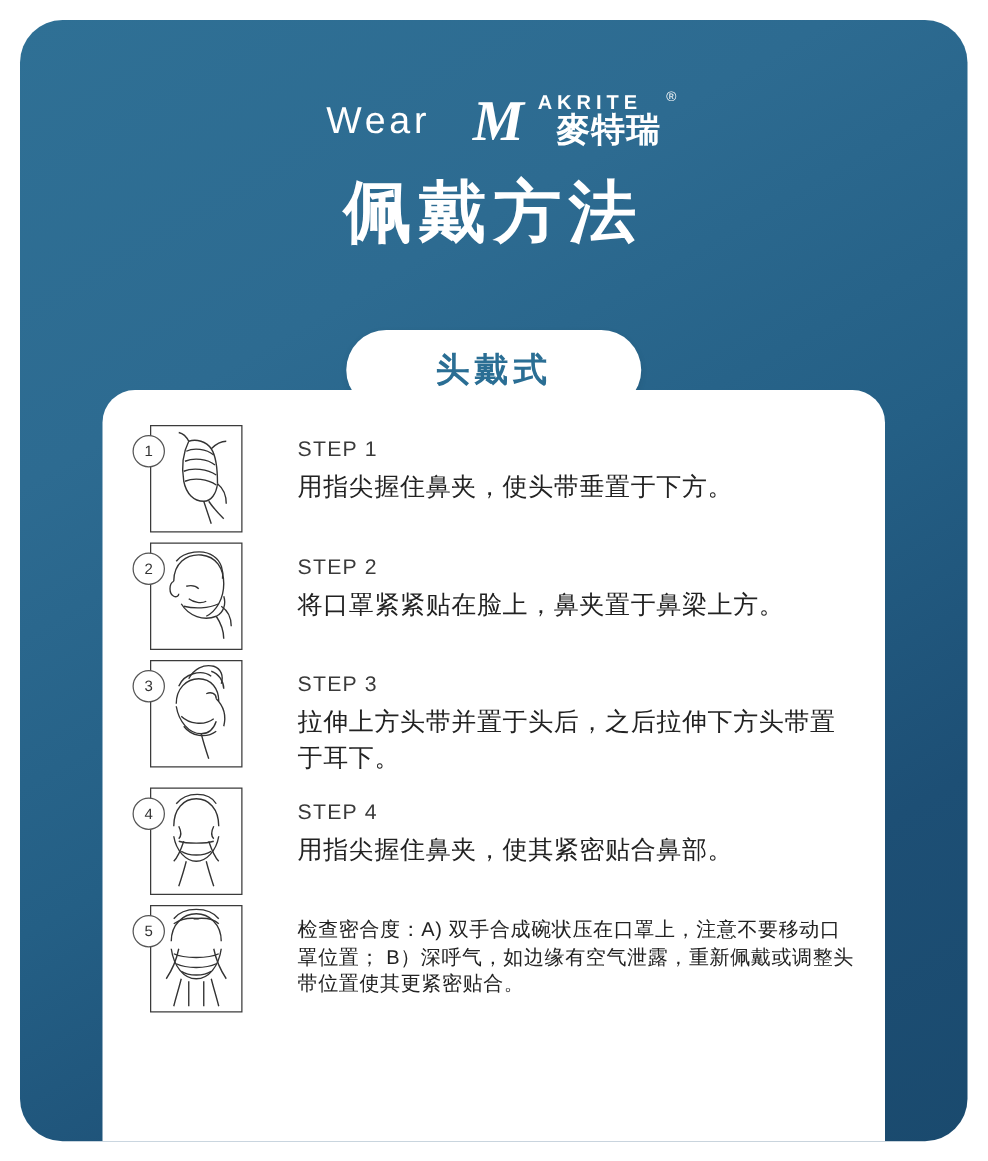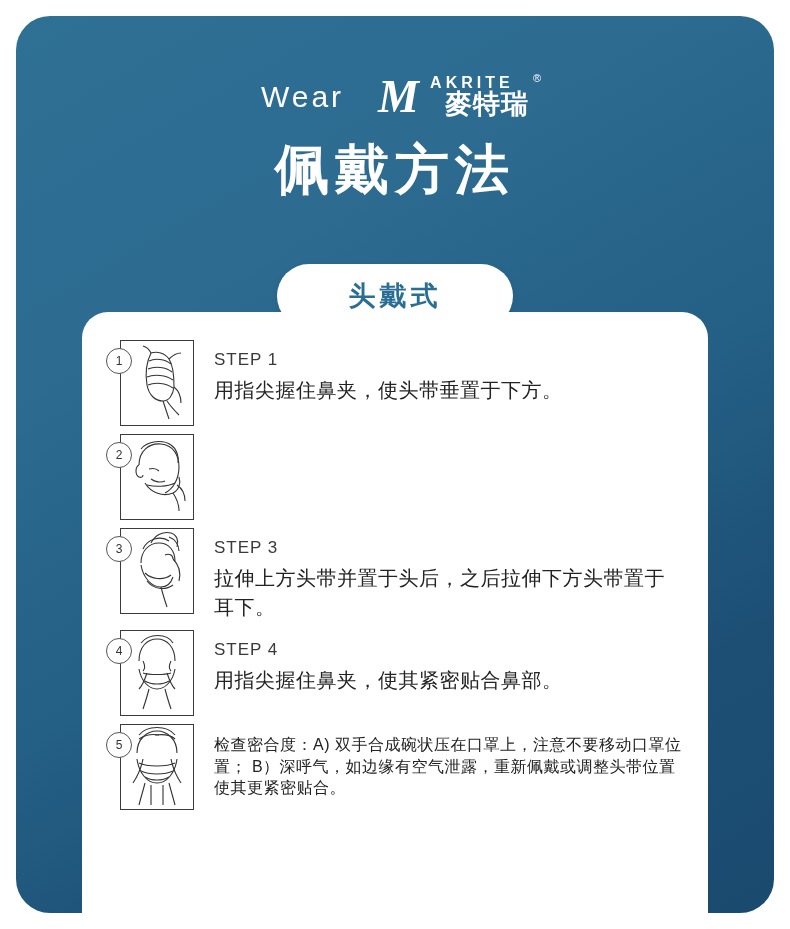--- a/index.html
+++ b/index.html
@@ -165,21 +165,21 @@
     height: 84px;
     border: 1px solid #3b3b3b;
     margin-left: -12px;
     flex: 0 0 auto;
     background: #ffffff;
     position: relative;
     overflow: hidden;
   }
   .thumb svg { display: block; }
   .step-text {
-    margin-left: 20px;
+    margin-left: 44px;
     padding-top: 10px;
   }
   .step-label {
     color: #3a3a3a;
     font-size: 17px;
     letter-spacing: 1px;
     margin-bottom: 6px;
   }
   .step-desc {
     color: #222222;
@@ -255,20 +255,24 @@
                 <path d="M18 30 C14 32 14 40 18 42 C20 43 22 42 22 40"></path>
                 <path d="M20 14 C26 6 42 4 50 10 C56 14 58 22 57 28"></path>
                 <path d="M28 34 C32 33 36 34 38 36"></path>
                 <path d="M30 44 C34 47 40 48 44 46"></path>
                 <path d="M24 48 C30 58 42 62 52 58 C58 55 60 48 58 42"></path>
                 <path d="M26 50 C34 52 46 52 54 48"></path>
                 <path d="M52 58 C56 64 58 70 58 76"></path>
                 <path d="M56 50 C62 54 64 60 64 66"></path>
               </g>
             </svg>
+          </div>
+          <div class="step-text">
+            <div class="step-label">STEP 2</div>
+            <div class="step-desc">将口罩紧紧贴在脸上，鼻夹置于鼻梁上方。</div>
           </div>
         </div>
 
         <div class="step">
           <div class="num">3</div>
           <div class="thumb">
             <svg width="72" height="84" viewBox="0 0 72 84">
               <g fill="none" stroke="#333" stroke-width="1.1">
                 <path d="M20 34 C20 22 28 14 38 14 C48 14 54 22 54 32"></path>
                 <path d="M22 20 C26 10 40 6 48 12"></path>

